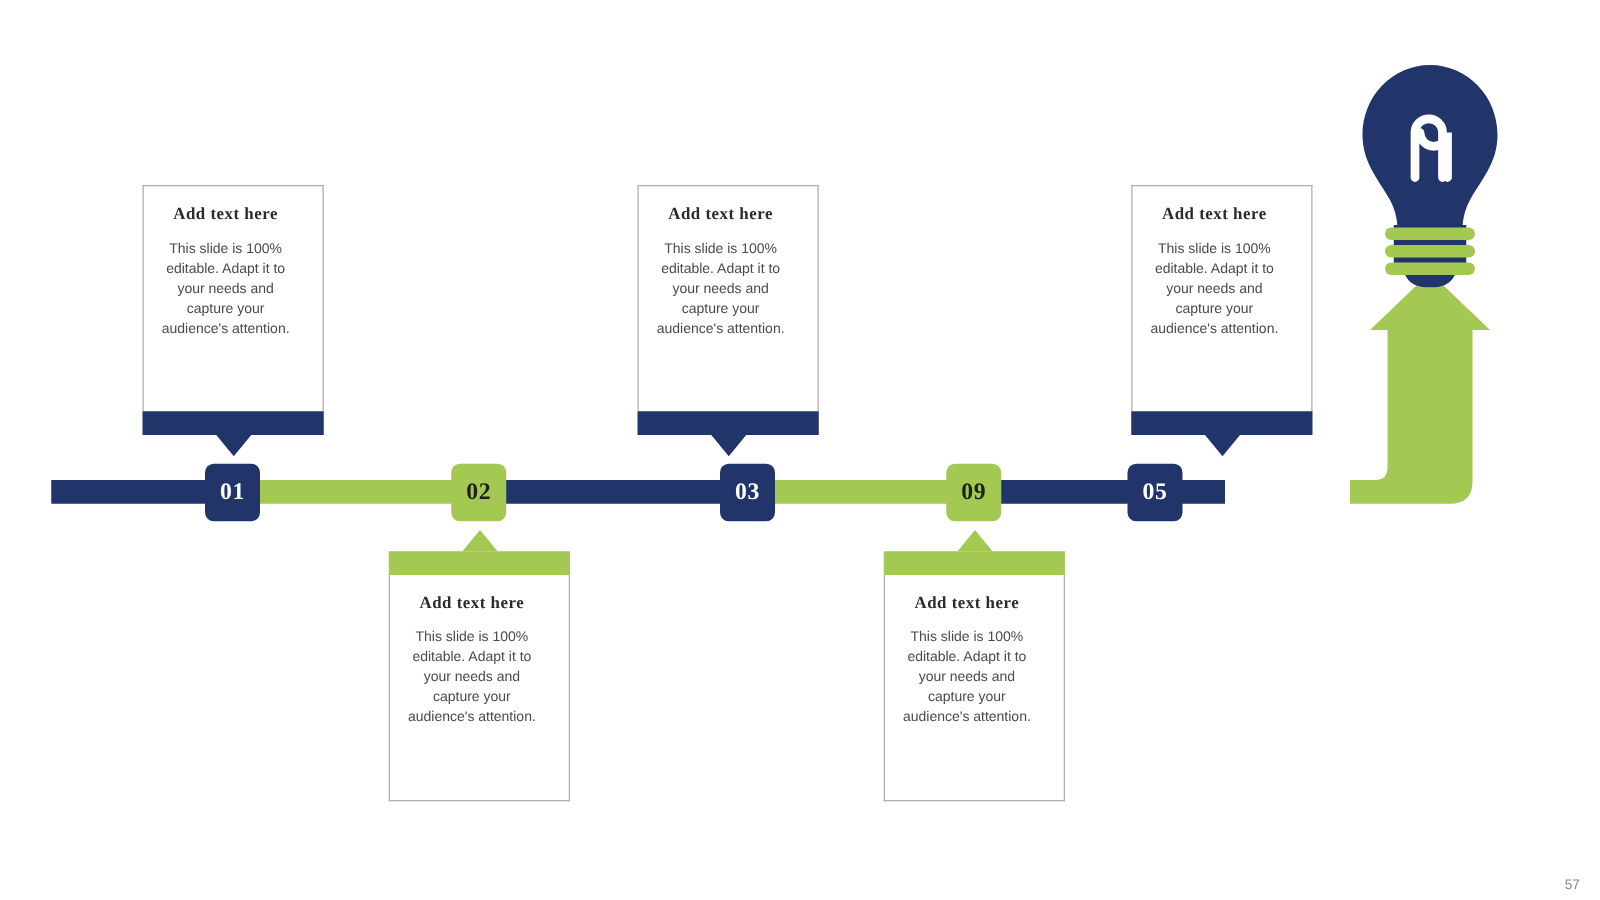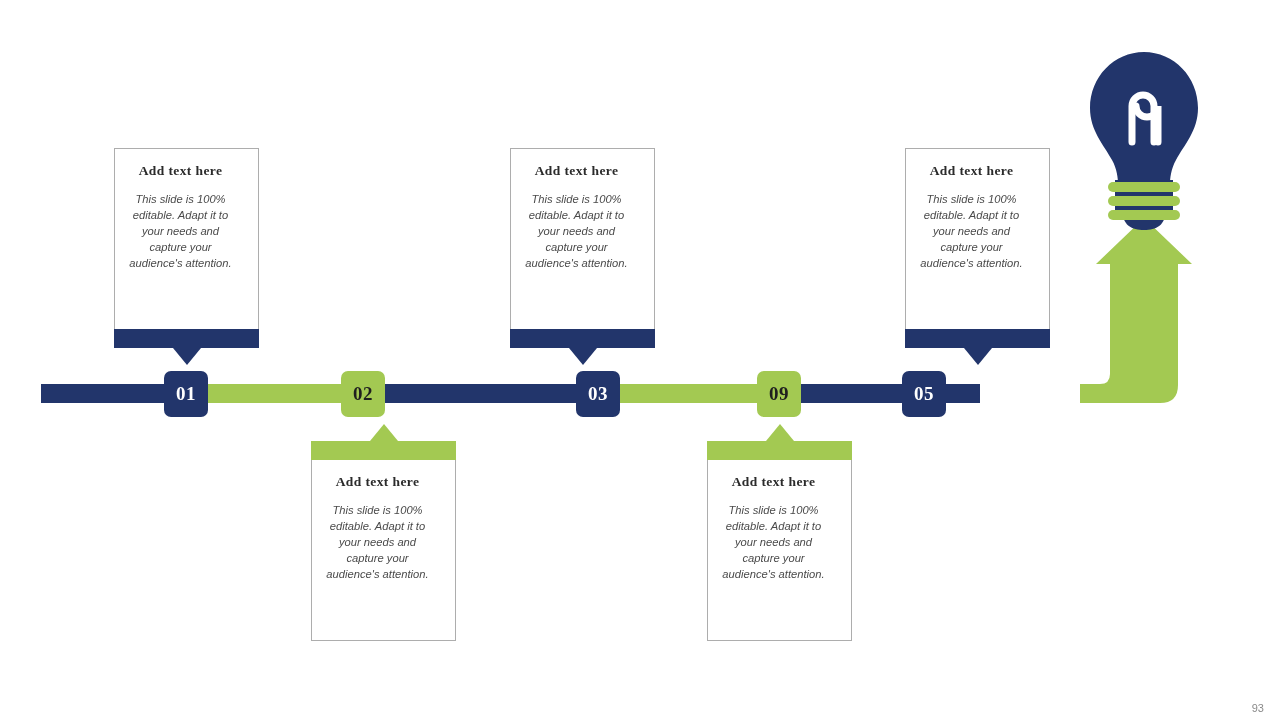--- a/index.html
+++ b/index.html
@@ -83,21 +83,20 @@
     color: #2b2b2b;
     letter-spacing: 0.4px;
     margin-bottom: 12px;
     white-space: nowrap;
   }
   .card-text {
     font-family: "Liberation Sans", sans-serif;
     font-size: 11.2px;
     line-height: 16px;
     color: #4a4a4a;
-    font-style: italic;
   }
 
   
   .card.top { }
   .card.top .card-body { height: 181px; border-bottom: none; }
   .card.top .card-bar {
     height: 19px;
     background: #22356b;
     position: relative;
   }
@@ -172,21 +171,21 @@
   <div class="track green" style="left:581px; width:200px;"></div>
   <div class="track navy" style="left:775px; width:205px;"></div>
 
   <svg class="arrow-svg" viewBox="0 0 120 190">
     <path d="M -42 181 L 80 181 Q 98 181 98 163 L 98 42 L 112 42 L 64 -4 L 16 42 L 30 42 L 30 152 Q 30 162 20 162 L -42 162 Z" fill="#a3c952"></path>
   </svg>
 
   <div class="badge navy" style="left:164px;">
     <span>01</span>
   </div>
-  <div class="badge green" style="left:341px;">
+  <div class="badge green" style="left:361px;">
     <span>02</span>
   </div>
   <div class="badge navy" style="left:576px;">
     <span>03</span>
   </div>
   <div class="badge green" style="left:757px;">
     <span>09</span>
   </div>
   <div class="badge navy" style="left:902px;">
     <span>05</span>
@@ -248,15 +247,15 @@
     <path d="M44 160 L 88 160 C 88 178 78 182 66 182 C 54 182 44 178 44 160 Z" fill="#22356b"></path>
 
     <rect x="30" y="134" width="72" height="10" rx="5" fill="#a3c952"></rect>
     <rect x="30" y="148" width="72" height="10" rx="5" fill="#a3c952"></rect>
     <rect x="30" y="162" width="72" height="10" rx="5" fill="#a3c952"></rect>
 
     <path d="M54 94 L 54 58 A 11 11 0 1 1 76 58 L 76 94" fill="none" stroke="#ffffff" stroke-width="7" stroke-linecap="round"></path>
     <path d="M58 58 A 11 11 0 1 0 80 58 L 80 94" fill="none" stroke="#ffffff" stroke-width="7" stroke-linecap="round"></path>
   </svg>
 
-  <div class="page-number">93</div>
+  <div class="page-number">57</div>
 
 </div>
 
 </body></html>

